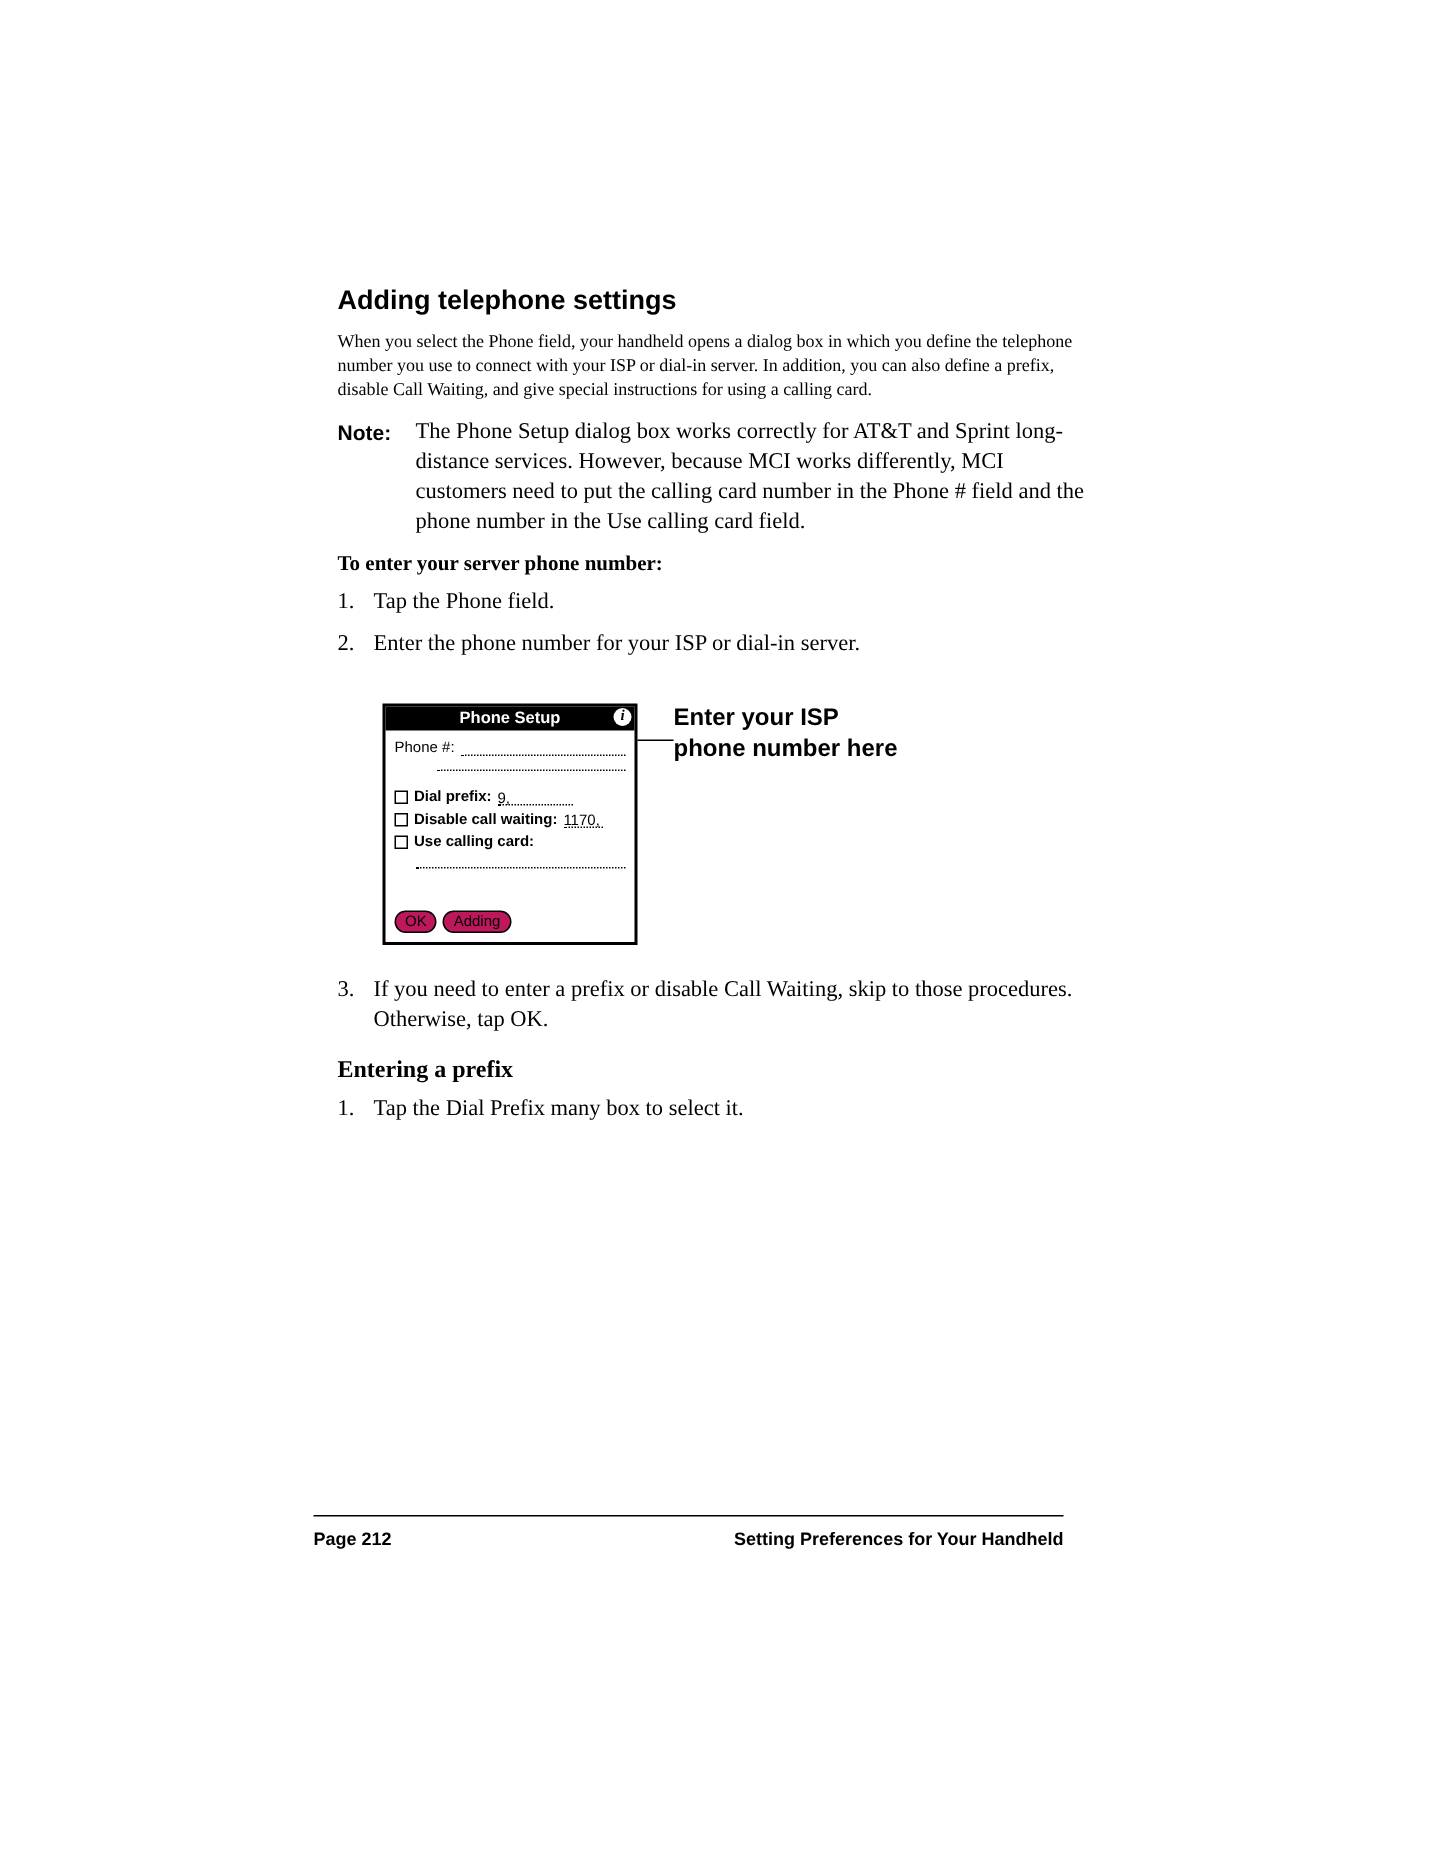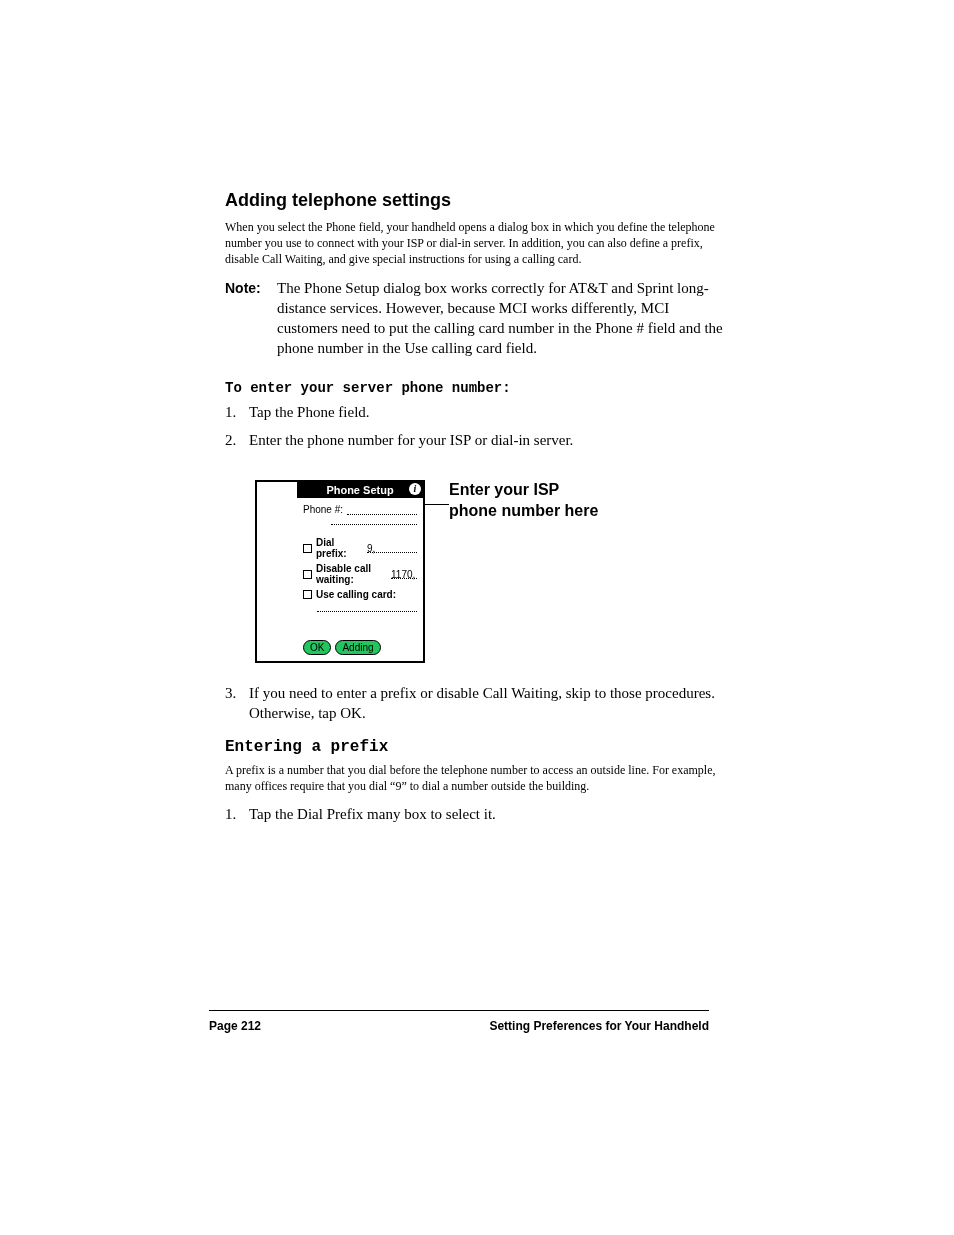--- a/index.html
+++ b/index.html
@@ -17,49 +17,49 @@
       top: 190px;
       width: 500px;
     }
     h2.section {
       font-family: Arial, Helvetica, sans-serif;
       font-weight: 900;
       font-size: 18px;
       margin-bottom: 8px;
     }
     h3.subsection {
-      font-family: Liberation Mono, monospace;
+      font-family: Liberation Serif, serif;
       font-weight: 900;
       font-size: 16px;
       margin-top: 14px;
       margin-bottom: 6px;
     }
     p.body {
       font-size: 12px;
       line-height: 1.35;
       margin-bottom: 10px;
     }
     .note-row {
       display: flex;
-      margin-bottom: 21px;
+      margin-bottom: 10px;
     }
     .note-label {
       font-family: Arial, Helvetica, sans-serif;
       font-weight: 900;
       font-size: 14px;
       width: 52px;
       flex-shrink: 0;
       padding-top: 2px;
     }
     .note-text {
       font-size: 15px;
       line-height: 1.35;
     }
     .proc-head {
-      font-family: Liberation Mono, monospace;
+      font-family: Liberation Serif, serif;
       font-weight: 900;
       font-size: 14px;
       margin-top: 10px;
       margin-bottom: 6px;
     }
     ol.steps {
       list-style: none;
       font-size: 15px;
       line-height: 1.35;
     }
@@ -75,21 +75,20 @@
       display: flex;
       align-items: flex-start;
       margin: 30px 0 20px 30px;
     }
     .dialog {
       width: 170px;
       border: 2px solid #000;
       background: #fff;
       font-family: Arial, Helvetica, sans-serif;
       font-size: 10px;
-      padding-left: 40px;
     }
     .dialog-title {
       background: #000;
       color: #fff;
       font-weight: bold;
       text-align: center;
       padding: 2px 0;
       position: relative;
       font-size: 11px;
     }
@@ -145,21 +144,21 @@
       padding: 4px 6px 6px 6px;
       display: flex;
       gap: 4px;
     }
     .pill-btn {
       border: 1px solid #000;
       border-radius: 8px;
       padding: 0 6px;
       font-size: 10px;
       line-height: 13px;
-      background: #22c55e;
+      background: #be185d;
     }
     .callout {
       font-family: Arial, Helvetica, sans-serif;
       font-weight: 900;
       font-size: 16px;
       margin-left: 24px;
       width: 160px;
       line-height: 1.3;
       position: relative;
     }
@@ -261,21 +260,20 @@
   </div>
 
   <ol class="steps">
     <li>
         <span class="num">3.</span>
         <span>If you need to enter a prefix or disable Call Waiting, skip to those procedures. Otherwise, tap OK.</span>
       </li>
   </ol>
 
   <h3 class="subsection">Entering a prefix</h3>
-  <p class="body">A prefix is a number that you dial before the telephone number to access an outside line. For example, many offices require that you dial “9” to dial a number outside the building.</p>
 
   <ol class="steps">
     <li>
         <span class="num">1.</span>
         <span>Tap the Dial Prefix many box to select it.</span>
       </li>
   </ol>
 
 </div>
 

